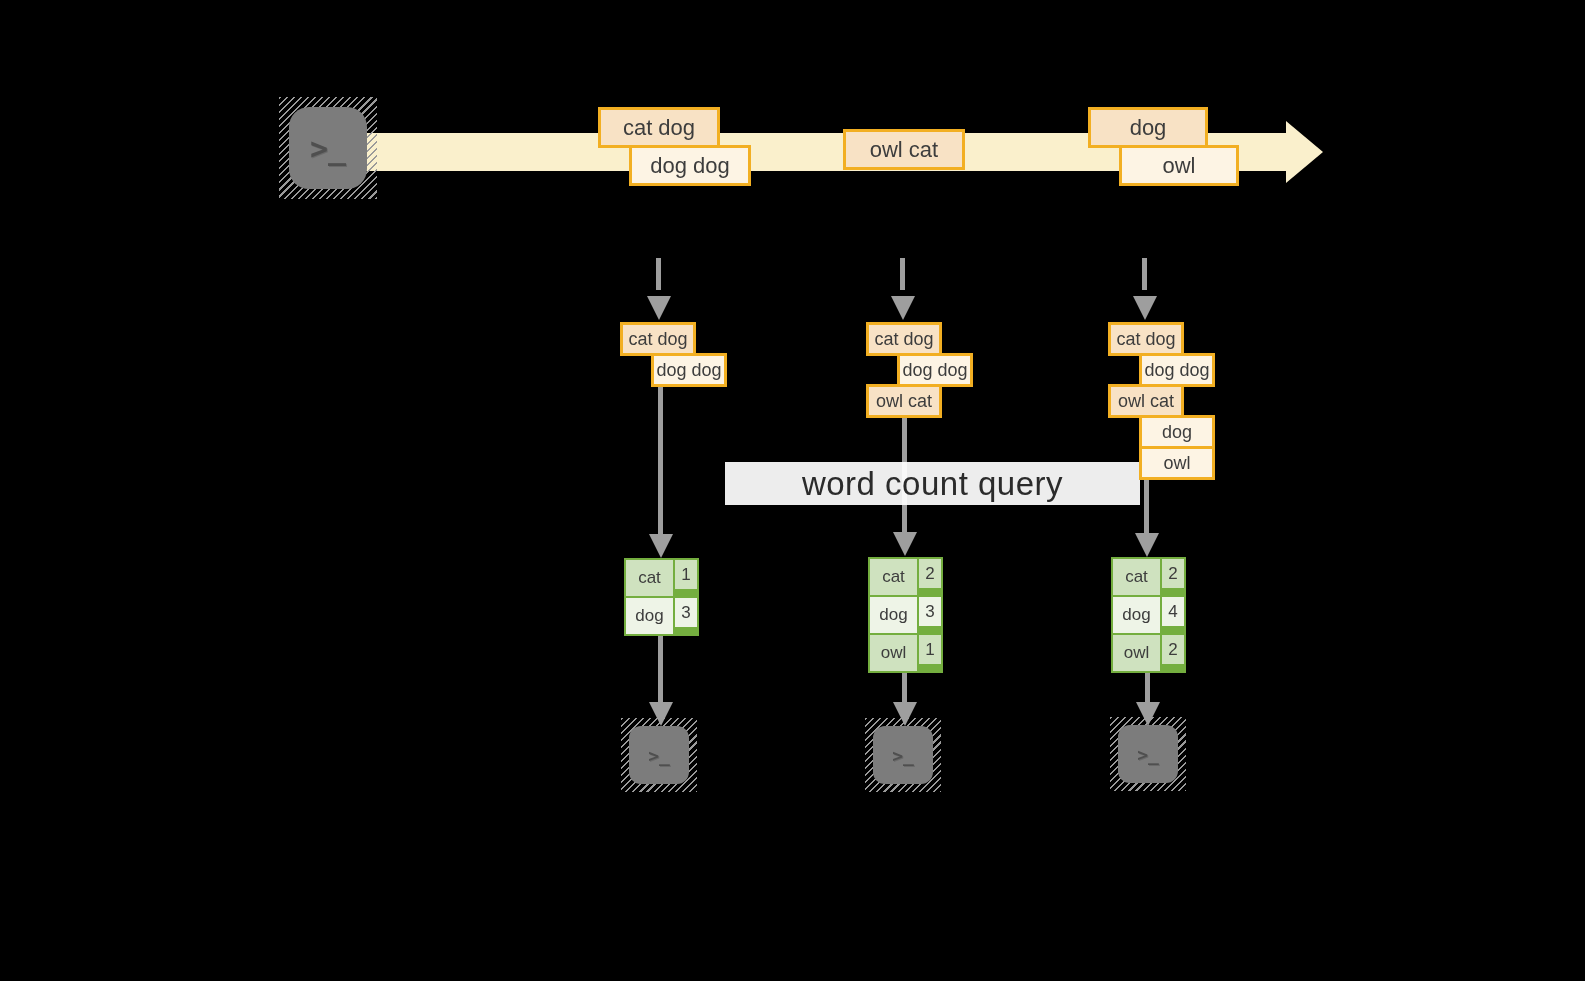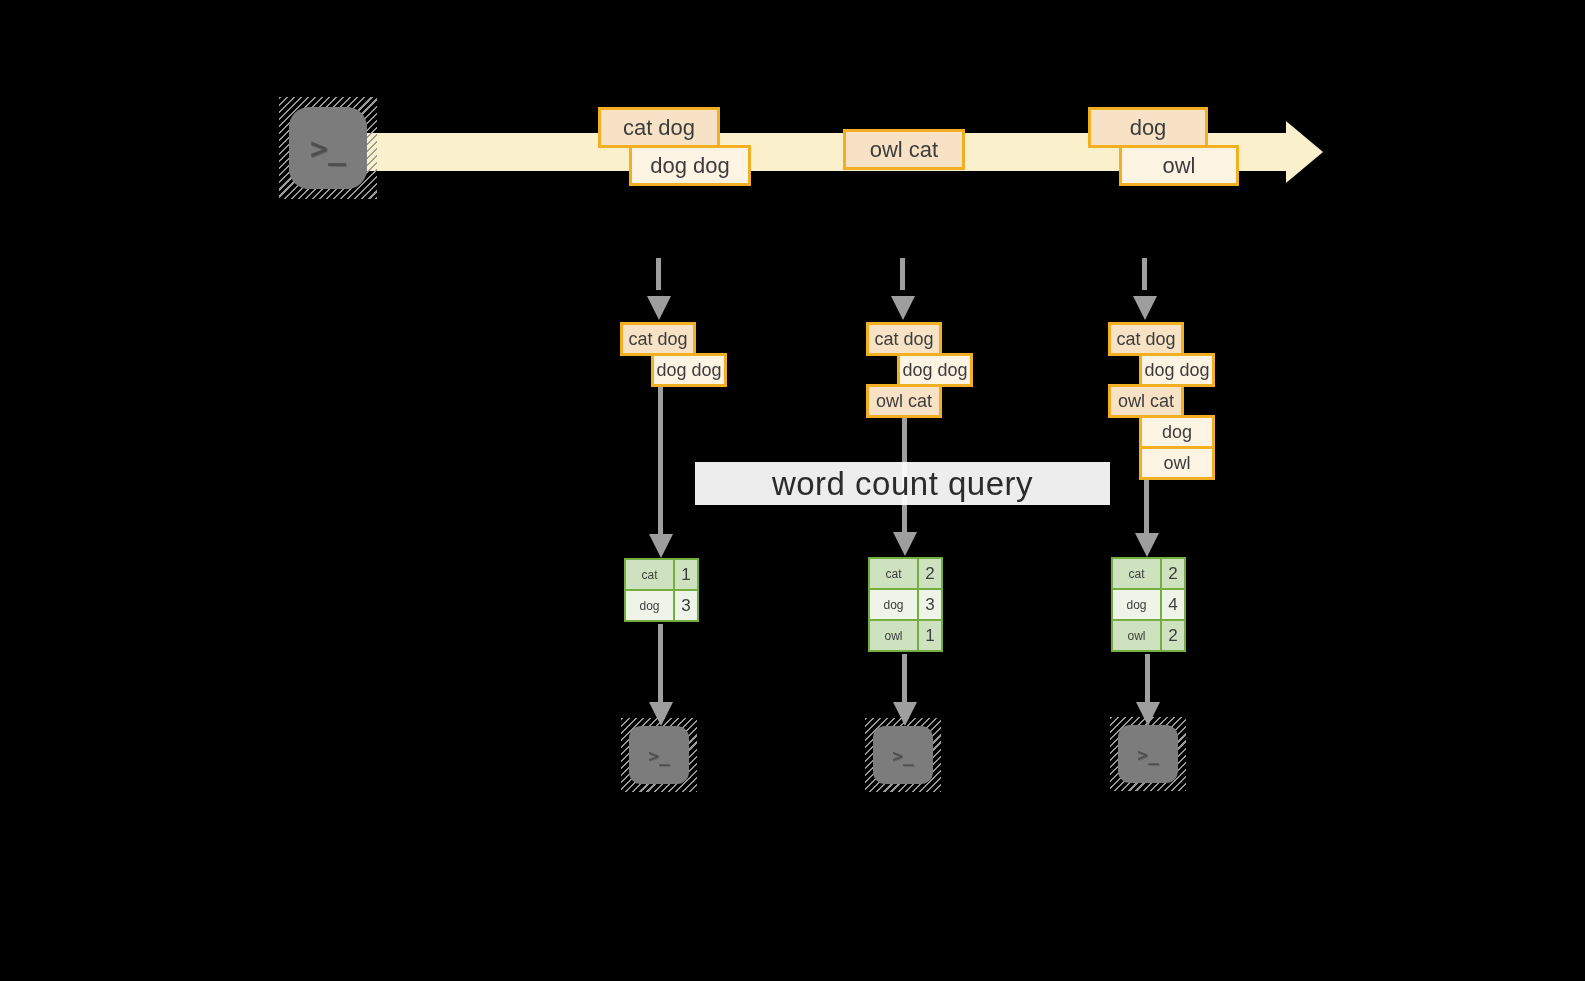--- a/index.html
+++ b/index.html
@@ -51,39 +51,39 @@
   .stack .row{
     box-sizing:border-box;width:76px;height:34px;
     border:3px solid var(--orange);
     color:var(--ink);font-size:18px;
     display:flex;align-items:center;justify-content:center;
   }
   .stack .row + .row{margin-top:-3px;}
 
   
   .query-band{
-    left:695px;top:462px;width:415px;height:43px;
+    left:725px;top:462px;width:415px;height:43px;
     background:rgba(255,255,255,0.93);
     z-index:2;
     display:flex;align-items:center;justify-content:center;
   }
   .query-band span{
     font-size:33px;font-weight:300;letter-spacing:0.5px;color:#2b2b2b;
   }
 
   
   .ctable{
     background:var(--green);
     padding:2px;z-index:3;
     display:flex;flex-direction:column;gap:2px;
   }
   .ctable .crow{display:flex;gap:2px;}
   .ctable .cword{
-    width:47px;height:29px;
-    color:var(--ink);font-size:12px;
+    width:47px;height:36px;
+    color:var(--ink);font-size:17px;
     display:flex;align-items:center;justify-content:center;
   }
   .ctable .ccount{
     width:22px;height:29px;
     color:var(--ink);font-size:17px;
     display:flex;align-items:center;justify-content:center;
   }
   .f-gdark{background:var(--green-dark);}
   .f-glight{background:var(--green-light);}
 

